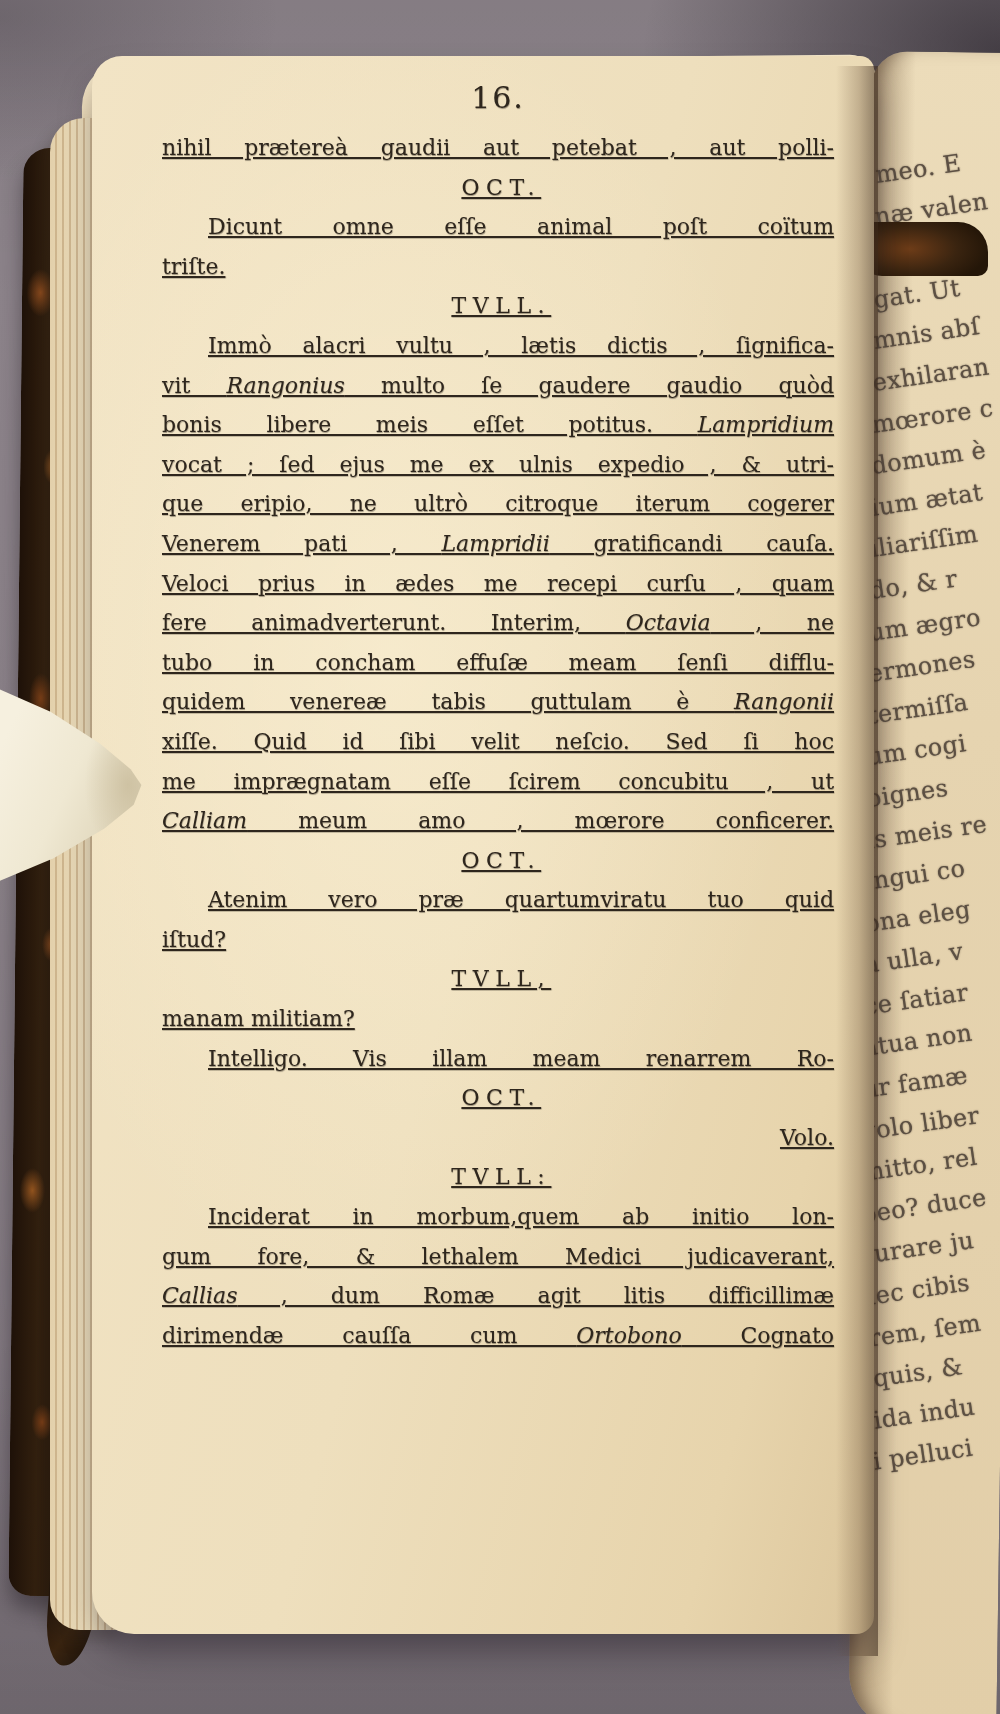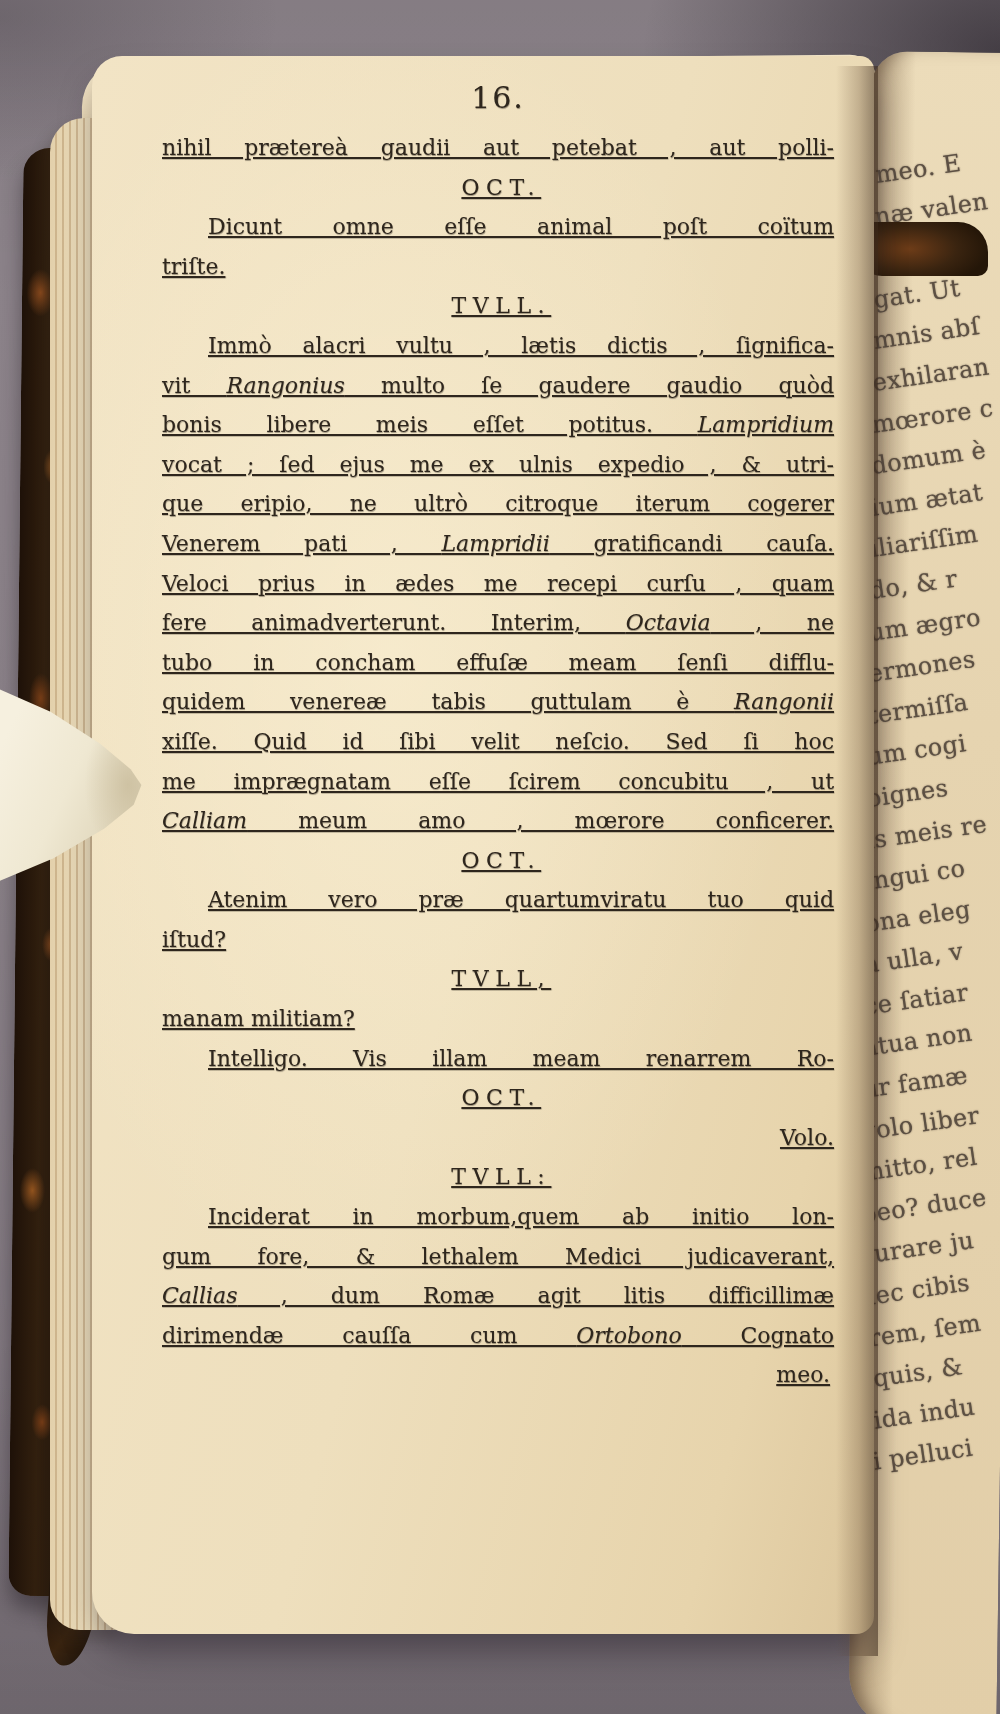--- a/index.html
+++ b/index.html
@@ -201,20 +201,19 @@
         <div class="line heading"><span>TVLL,</span></div>
         <div class="line"><span>manam militiam?</span></div>
         <div class="line justify indent"><span>Intelligo. Vis illam meam renarrem Ro-</span></div>
         <div class="line heading"><span>OCT.</span></div>
         <div class="line indent"><span>Volo.</span></div>
         <div class="line heading"><span>TVLL:</span></div>
         <div class="line justify indent"><span>Inciderat in morbum,quem ab initio lon-</span></div>
         <div class="line justify"><span>gum fore, &amp; lethalem Medici judicaverant,</span></div>
         <div class="line justify"><span class="it">Callias</span><span> ,  dum Romæ agit litis difficillimæ</span></div>
         <div class="line justify"><span>dirimendæ cauſſa cum </span><span class="it">Ortobono</span><span> Cognato</span></div>
-        <div class="line right"><span>meo.</span></div>
       </div>
   </div>
 
   <div class="gutter"></div>
 
   <div class="bone-folder"></div>
 </div>
 
 </body></html>

